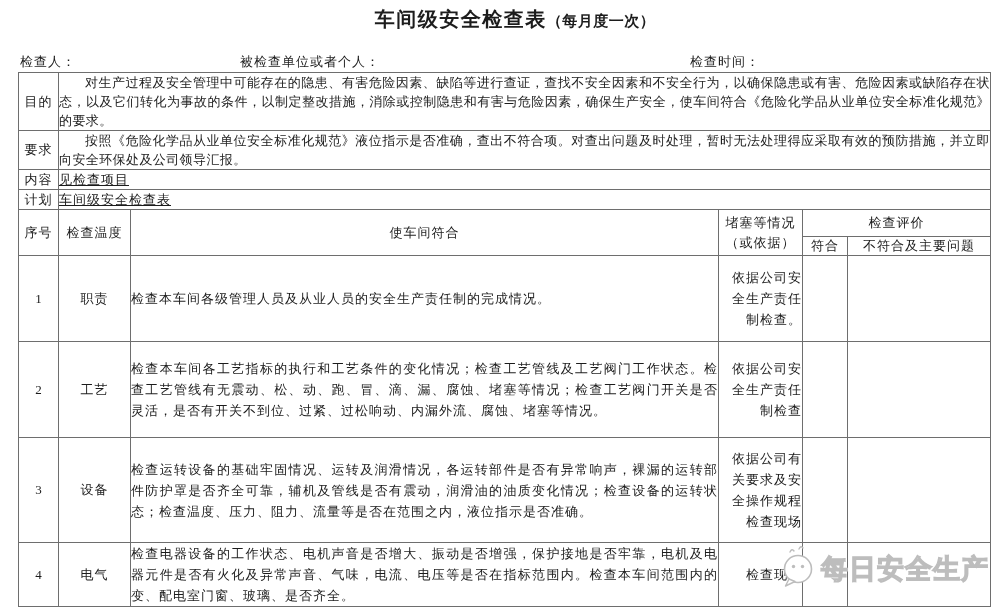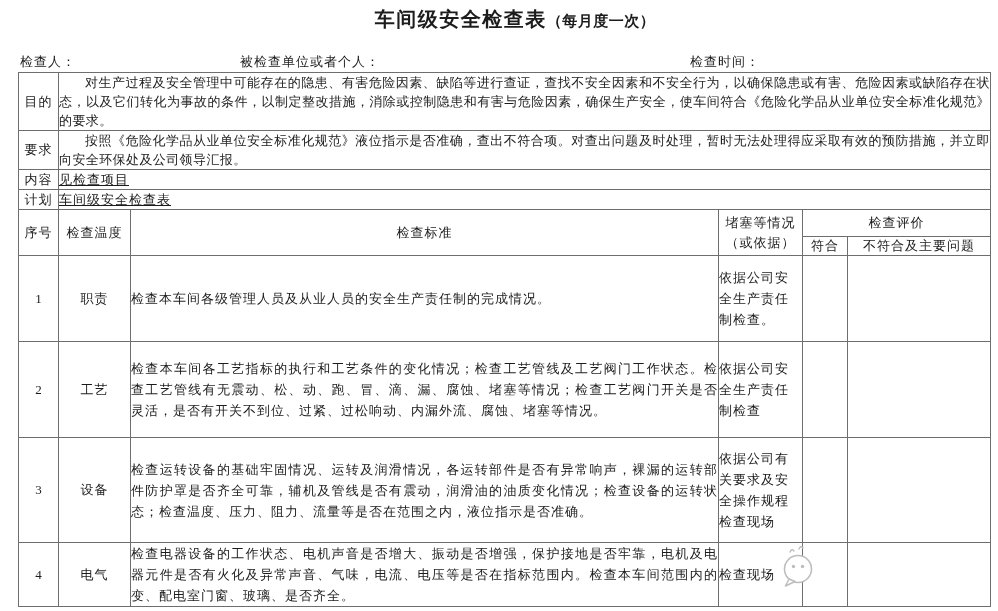--- a/index.html
+++ b/index.html
@@ -41,21 +41,21 @@
     text-align:justify; text-indent:2em; letter-spacing:0.4px;
   }
   .info-center { text-align:left; letter-spacing:1px;text-decoration:underline; }
   .head-cell { text-align:center; letter-spacing:1px; }
   .method-header { white-space:pre-line; line-height:20px; }
   .std-cell {
     padding:2px 9px; line-height:21px;
     text-align:justify; letter-spacing:1px;
   }
   .method-cell {
-    text-align:left; padding:0 13px; line-height:21px; letter-spacing:1px;
+    text-align:right; padding:0 13px; line-height:21px; letter-spacing:1px;
   }
   .num-cell { text-align:center; }
 
   .watermark {
     position:absolute; left:779px; top:545px;
     display:flex; align-items:center; gap:4px;
     pointer-events:none;
   }
   .wm-text {
     font-family:"Liberation Sans","DejaVu Sans",sans-serif;
@@ -100,21 +100,21 @@
       <td colspan="5" class="info-center">见检查项目</td>
     </tr>
     <tr style="height:20px">
       <td class="label-cell">计划</td>
       <td colspan="5" class="info-center">车间级安全检查表</td>
     </tr>
 
     <tr style="height:27px">
       <td rowspan="2" class="head-cell">序号</td>
       <td rowspan="2" class="head-cell">检查温度</td>
-      <td rowspan="2" class="head-cell">检查标准</td>
+      <td rowspan="2" class="head-cell">使车间符合</td>
       <td rowspan="2" class="head-cell method-header">堵塞等情况
 （或依据）</td>
       <td colspan="2" class="head-cell">检查评价</td>
     </tr>
     <tr style="height:19px">
       <td class="head-cell">符合</td>
       <td class="head-cell">不符合及主要问题</td>
     </tr>
 
     <tr style="height:86px">
@@ -156,13 +156,14 @@
   <span>
     <svg width="38" height="44" viewBox="0 0 38 44">
       <path d="M11 7 q2 -4 4 -1" fill="none" stroke="#bdbdbd" stroke-width="1.4" stroke-linecap="round"></path>
       <path d="M20 4 q2 -4 4 -1" fill="none" stroke="#bdbdbd" stroke-width="1.4" stroke-linecap="round"></path>
       <circle cx="19" cy="24" r="13.5" fill="#ffffff" stroke="#bdbdbd" stroke-width="1.6"></circle>
       <path d="M10 34 L6.5 41 L16 36.5 Z" fill="#ffffff" stroke="#bdbdbd" stroke-width="1.4" stroke-linejoin="round"></path>
       <circle cx="14.5" cy="21.5" r="1.7" fill="#bdbdbd"></circle>
       <circle cx="23.5" cy="21.5" r="1.7" fill="#bdbdbd"></circle>
     </svg>
   </span>
+  <span class="wm-text">每日安全生产</span>
 </div>
 
 </body></html>

